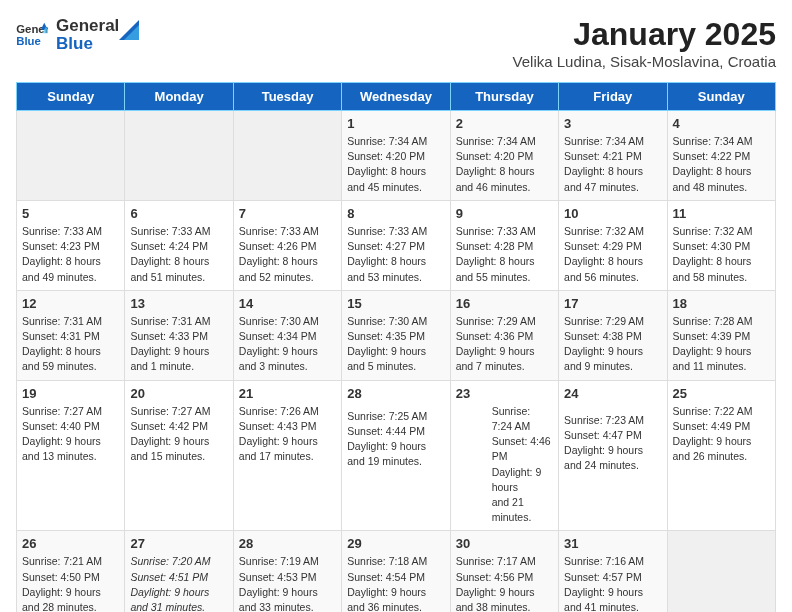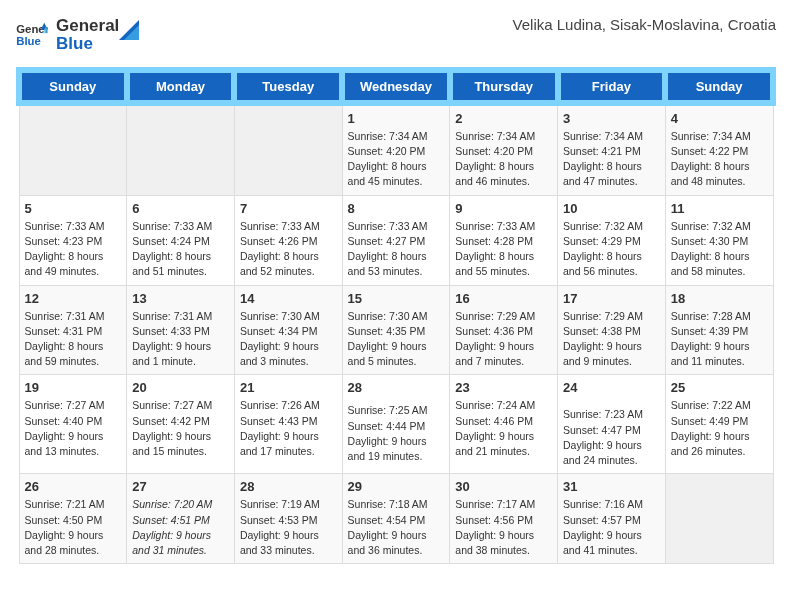--- a/index.html
+++ b/index.html
@@ -44,21 +44,21 @@
     }
     thead tr {
       background: #1565C0;
       color: #fff;
     }
     thead th {
       padding: 6px 4px;
       font-size: 13px;
       font-weight: bold;
       text-align: center;
-      border: 6px solid #7dd3fc;
+      border: 1px solid #7dd3fc;
     }
     tbody tr {
       background: #fff;
     }
     tbody tr:nth-child(odd) {
       background: #f9f9f9;
     }
     tbody td {
       vertical-align: top;
       padding: 5px 5px;
@@ -96,20 +96,21 @@
     <div style="display:flex;flex-direction:column;line-height:1.2;margin-left:4px;">
       <span style="font-size:17px;font-weight:bold;color:#333;">General</span>
       <span style="font-size:17px;font-weight:bold;color:#1565C0;margin-top:-2px;">Blue</span>
     </div>
     <svg width="20" height="20" viewBox="0 0 20 20" style="margin-left:-4px;margin-top:-10px;">
       <polygon points="0,20 20,0 20,20" fill="#1565C0"></polygon>
       <polygon points="5,20 20,5 20,20" fill="#4FC3F7" opacity="0.6"></polygon>
     </svg>
   </div>
   <div class="title-block">
+    <div class="month-title">January 2025</div>
     <div class="location">Velika Ludina, Sisak-Moslavina, Croatia</div>
   </div>
 </div>
 
 <table>
   <thead>
     <tr>
     <th>Sunday</th>
         <th>Monday</th>
         <th>Tuesday</th>
@@ -279,21 +280,21 @@
         </td>
         <td>
           <span class="day-number">28</span>
           <div class="day-info" style="white-space: pre-line; margin-top: 8px;">Sunrise: 7:25 AM
 Sunset: 4:44 PM
 Daylight: 9 hours
 and 19 minutes.</div>
         </td>
         <td>
           <span class="day-number">23</span>
-          <div class="day-info" style="white-space: pre-line;">Sunrise: 7:24 AM
+          <div class="day-info" style="white-space: pre-line; margin-left: 36px;">Sunrise: 7:24 AM
 Sunset: 4:46 PM
 Daylight: 9 hours
 and 21 minutes.</div>
         </td>
         <td>
           <span class="day-number">24</span>
           <div class="day-info" style="white-space: pre-line; margin-top: 12px;">Sunrise: 7:23 AM
 Sunset: 4:47 PM
 Daylight: 9 hours
 and 24 minutes.</div>

